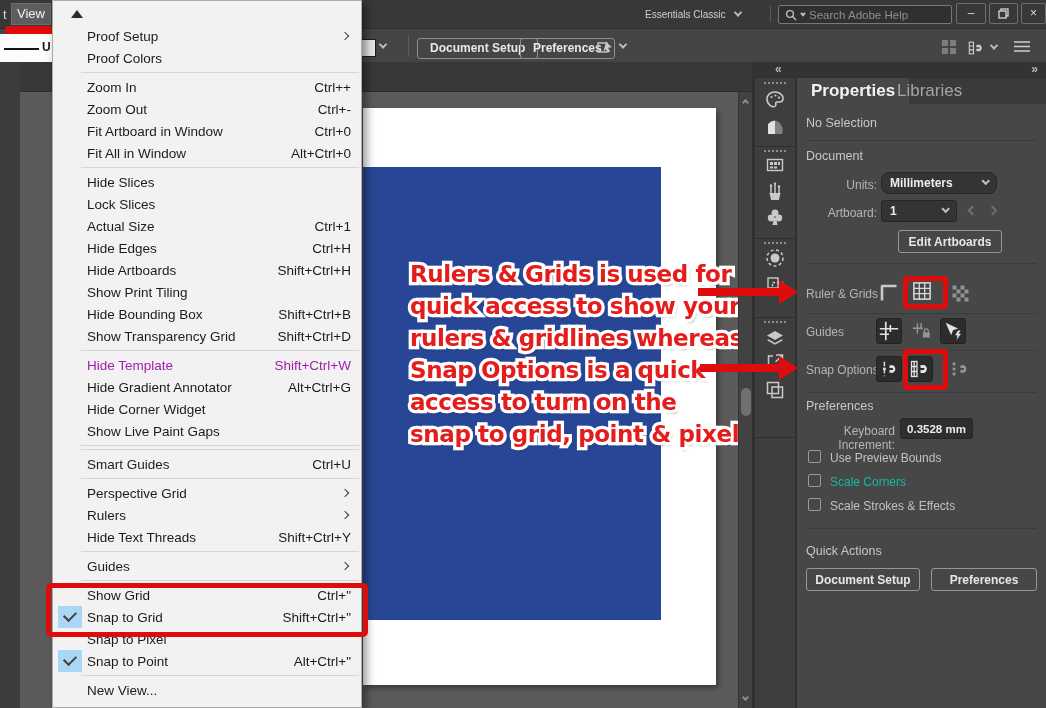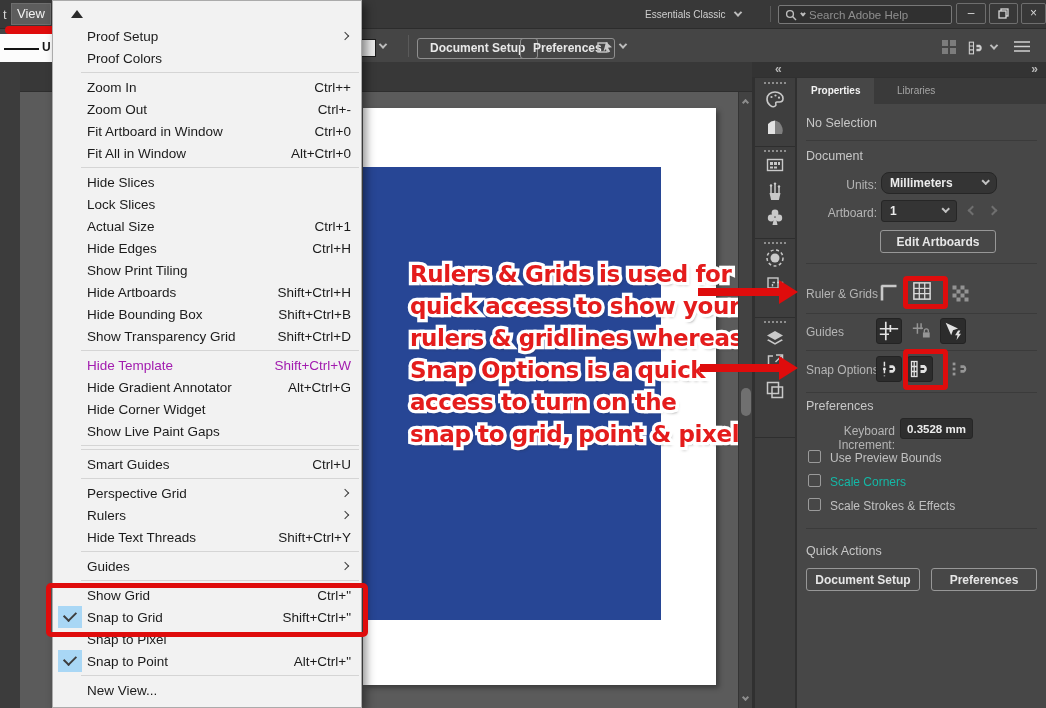--- a/index.html
+++ b/index.html
@@ -55,21 +55,21 @@
   .rightbg { position:absolute; left:752px; top:62px; right:0; bottom:0; background:#303030; }
   .rheader { position:absolute; left:752px; top:62px; width:294px; height:15px; background:#333333;
              color:#b8b8b8; font-size:12px; font-weight:bold; }
   .dock { position:absolute; left:755px; top:78px; width:40px; bottom:0; background:#3e3e3e; }
   .dicon { position:absolute; left:9px; width:22px; height:22px; }
   .dgrip { position:absolute; left:9px; width:22px; height:2px;
            background-image:repeating-linear-gradient(90deg,#8e8e8e 0 2px,transparent 2px 4px); }
   .dsep { position:absolute; left:0; width:40px; height:1px; background:#2e2e2e; }
   .panel { position:absolute; left:797px; top:78px; width:249px; bottom:0; background:#474747; }
   .tabs { position:absolute; left:0; top:0; width:100%; height:26px; background:#3a3a3a; }
-  .tab { position:absolute; top:0; height:26px; line-height:26px; font-size:10px; padding:0 14px; }
+  .tab { position:absolute; top:0; height:26px; line-height:26px; font-size:17px; padding:0 14px; }
   .tab.active { background:#474747; color:#f2f2f2; font-weight:bold; }
   .tab.idle { color:#a5a5a5; left:86px; }
   .plabel { position:absolute; font-size:12px; color:#b5b5b5; }
   .psection { position:absolute; font-size:12.5px; color:#c7c7c7; }
   .phr { position:absolute; left:9px; width:231px; height:1px; background:#3b3b3b; }
   .pselect { position:absolute; background:#343434; border:1px solid #262626; border-radius:3px;
              color:#ececec; font-size:12px; font-weight:bold; display:flex; align-items:center; padding:0 8px; }
   .pselect .chev { border-color:#c2c2c2; margin-left:auto; transform:rotate(45deg) translate(-1px,-2px); }
   .pbtn { position:absolute; border:1px solid #979797; border-radius:3px; background:transparent;
           color:#e6e6e6; font-size:12px; font-weight:bold; text-align:center; }
@@ -321,21 +321,21 @@
       <span>Millimeters</span>
       <span class="chev"></span>
     </div>
     <span class="plabel" style="left:0;top:128px;width:80px;text-align:right;">Artboard:</span>
     <div class="pselect" style="left:84px;top:122px;width:76px;height:22px;">
       <span>1</span>
       <span class="chev"></span>
     </div>
     <span class="navchev left" style="left:172px;top:129px;"></span>
     <span class="navchev right" style="left:192px;top:129px;"></span>
-    <button class="pbtn" style="left:83px;top:152px;width:116px;height:23px;">Edit Artboards</button>
+    <button class="pbtn" style="left:101px;top:152px;width:104px;height:23px;">Edit Artboards</button>
     <div class="phr" style="top:185px;"></div>
 
     <span class="plabel" style="left:9px;top:209px;">Ruler &amp; Grids</span>
     <span class="islot" style="left:79px;top:202px;">
       <svg width="24" height="24" viewBox="0 0 24 24">
           <path d="M5 4.5 v15 M4.5 5 h15" stroke="#c9c9c9" stroke-width="2.6"></path>
           <g fill="#c9c9c9">
             <circle cx="9.5" cy="5" r="1"></circle>
             <circle cx="13" cy="5" r="1"></circle>
             <circle cx="16.5" cy="5" r="1"></circle>
@@ -490,26 +490,26 @@
         <span class="lbl">Actual Size</span>
         <span class="sc">Ctrl+1</span>
       </div>
     <div class="mi">
         <span class="gut"></span>
         <span class="lbl">Hide Edges</span>
         <span class="sc">Ctrl+H</span>
       </div>
     <div class="mi">
         <span class="gut"></span>
-        <span class="lbl">Show Print Tiling</span>
-      </div>
-    <div class="mi">
-        <span class="gut"></span>
         <span class="lbl">Hide Artboards</span>
         <span class="sc">Shift+Ctrl+H</span>
+      </div>
+    <div class="mi">
+        <span class="gut"></span>
+        <span class="lbl">Show Print Tiling</span>
       </div>
     <div class="mi">
         <span class="gut"></span>
         <span class="lbl">Hide Bounding Box</span>
         <span class="sc">Shift+Ctrl+B</span>
       </div>
     <div class="mi">
         <span class="gut"></span>
         <span class="lbl">Show Transparency Grid</span>
         <span class="sc">Shift+Ctrl+D</span>

